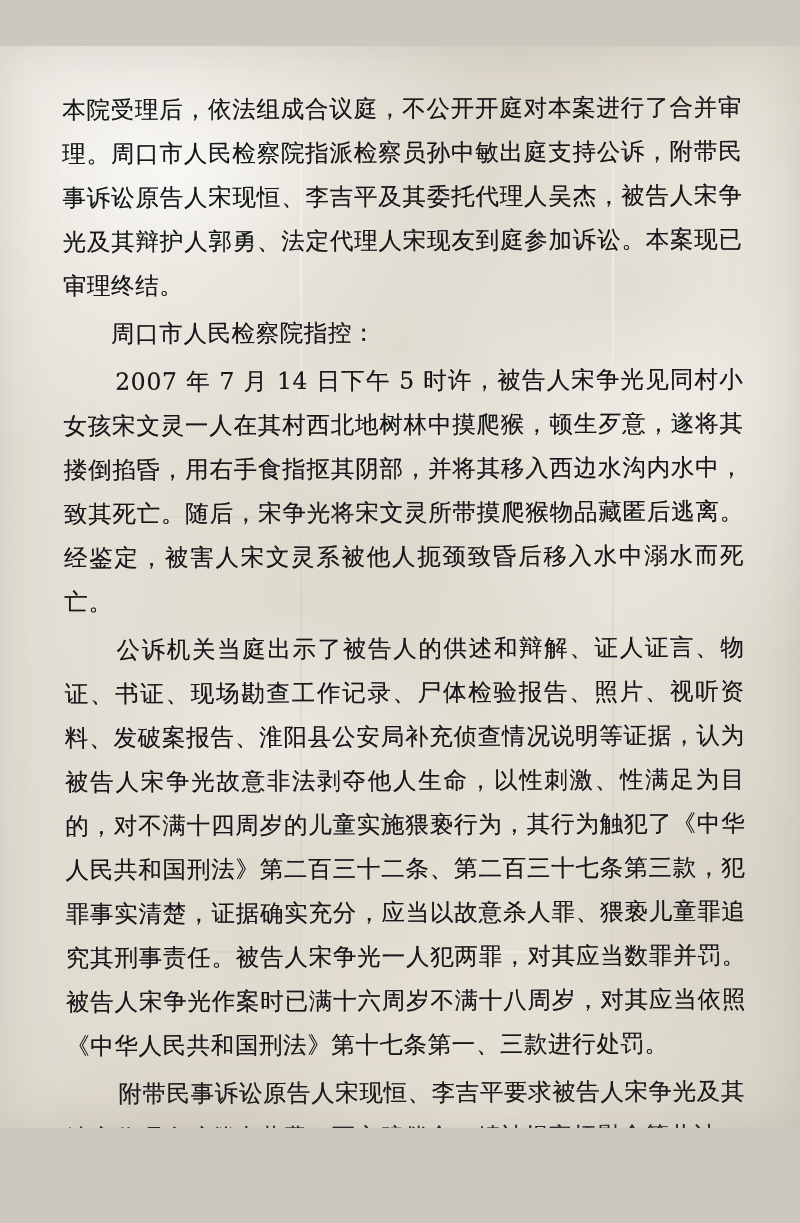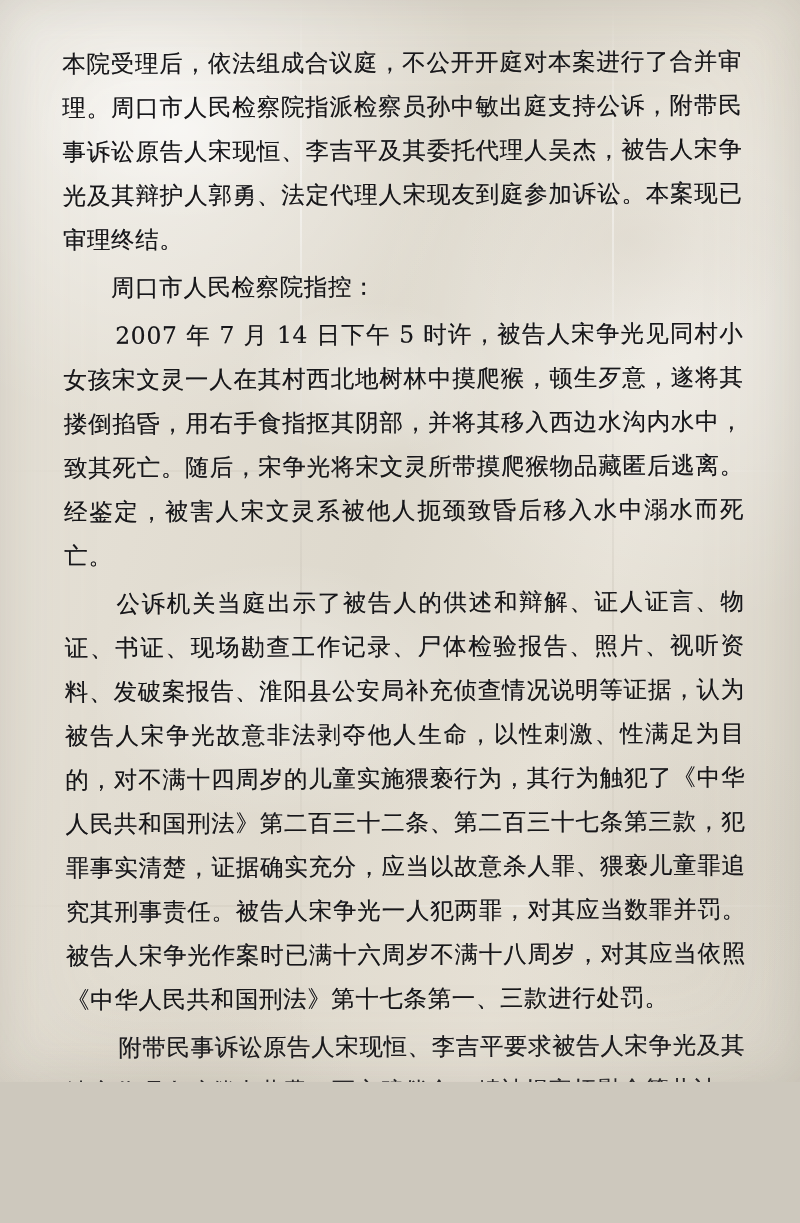--- a/index.html
+++ b/index.html
@@ -16,20 +16,21 @@
   #page {
     position: relative;
     width: 800px;
     height: 1082px;
     overflow: hidden;
     background:
       radial-gradient(ellipse 60% 45% at 18% 8%, rgba(255,255,255,0.55), rgba(255,255,255,0) 70%),
       radial-gradient(ellipse 55% 40% at 85% 30%, rgba(255,255,255,0.40), rgba(255,255,255,0) 70%),
       radial-gradient(ellipse 70% 35% at 50% 88%, rgba(228,222,210,0.55), rgba(255,255,255,0) 75%),
       linear-gradient(105deg, #e8e4da 0%, #e3ded3 25%, #ded9cd 48%, #e6e1d6 70%, #d9d4c8 100%);
+    margin-top: 46px;
   }
 
   
   .blotch {
     position: absolute;
     border-radius: 50%;
     pointer-events: none;
   }
   .b1 { left: 30px;  top: 40px;  width: 300px; height: 180px; background: radial-gradient(ellipse at center, rgba(255,255,255,0.5), rgba(255,255,255,0) 70%); }
   .b2 { left: 470px; top: 120px; width: 320px; height: 240px; background: radial-gradient(ellipse at center, rgba(214,207,194,0.45), rgba(255,255,255,0) 72%); }

